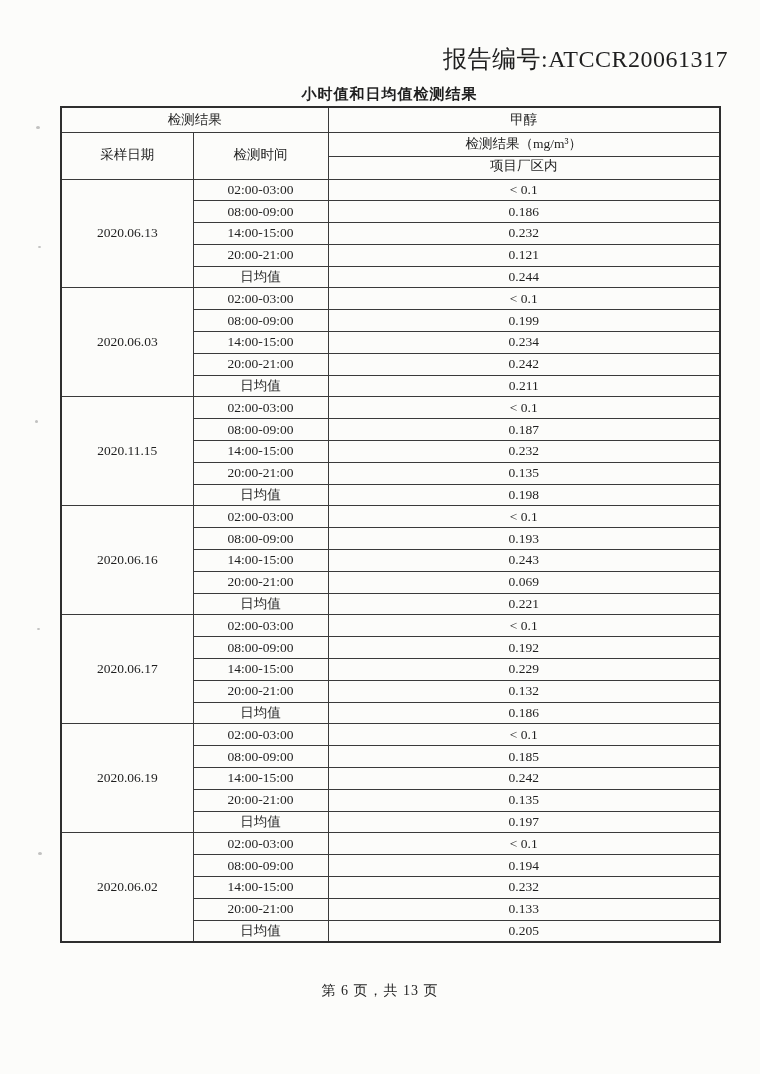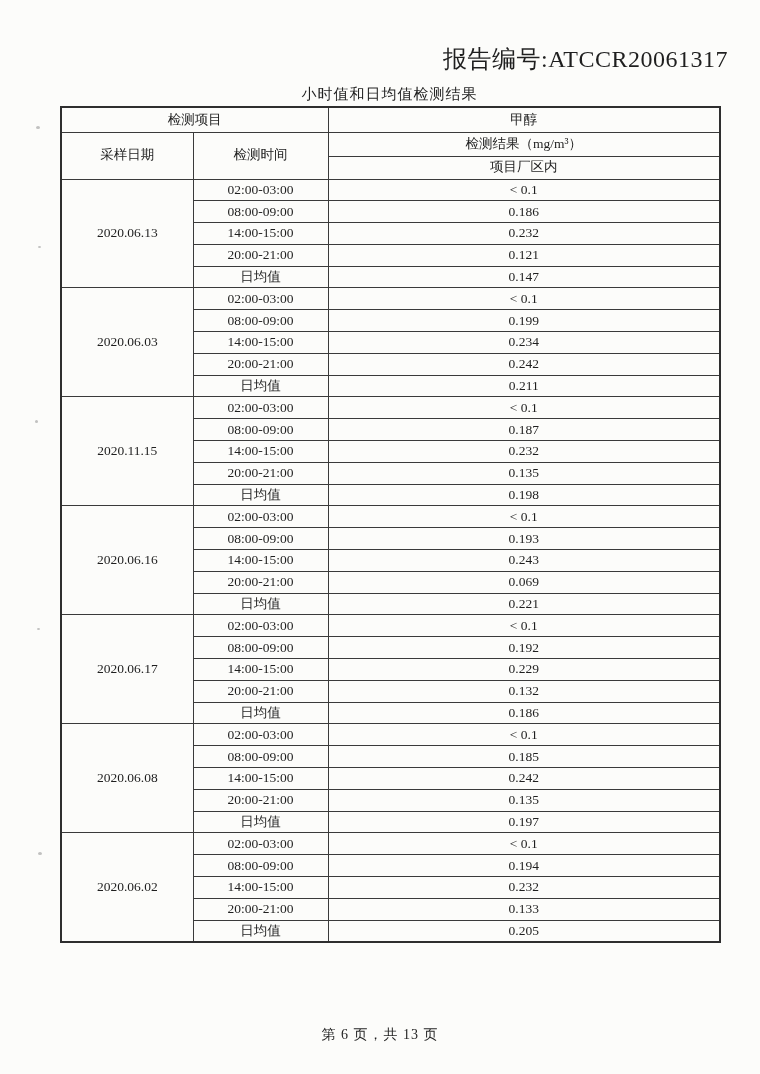--- a/index.html
+++ b/index.html
@@ -9,41 +9,41 @@
     background:#fcfcfa;
     font-family:"Liberation Serif","DejaVu Serif",serif;
     color:#1f1f1f;
   }
   .report-no {
     position:absolute; top:43px; left:443px;
     font-size:24px; letter-spacing:0.5px; white-space:nowrap;
   }
   .doc-title {
     position:absolute; top:85px; left:60px; width:659px;
-    text-align:center; font-weight:normal; font-size:15px;
+    text-align:center; font-weight:bold; font-size:15px;
     letter-spacing:1px;
   }
   table.report {
     position:absolute; left:60px; top:106px; width:659px;
     border-collapse:collapse; table-layout:fixed;
     border:2px solid #2e2e2e;
   }
   table.report td {
     border:1px solid #3a3a3a;
     text-align:center; vertical-align:middle;
     font-size:13.5px; line-height:1.05;
     padding:0; overflow:hidden; white-space:nowrap;
   }
   tr.h1 td { height:25px; }
   tr.h2 td { height:24px; }
-  tr.h3 td { height:23px; }
+  tr.h3 td { height:23px;font-family:Liberation Mono, monospace; }
   tr.dr td { height:21.8px; }
   .page-footer {
     position:absolute; top:982px; left:0; width:760px;
-    text-align:center; font-size:14px; letter-spacing:1px;margin-top:44px;
+    text-align:center; font-size:14px; letter-spacing:1px;
   }
   .speck { position:absolute; background:#8f8f8f; border-radius:50%; opacity:0.55; }
   .s1 { left:36px; top:126px; width:4px; height:3px; }
   .s2 { left:38px; top:246px; width:3px; height:2px; }
   .s3 { left:35px; top:420px; width:3px; height:3px; }
   .s4 { left:37px; top:628px; width:3px; height:2px; }
   .s5 { left:38px; top:852px; width:4px; height:3px; }
 </style>
 </head>
 <body>
@@ -52,21 +52,21 @@
 <div class="doc-title">小时值和日均值检测结果</div>
 
 <table class="report">
   <colgroup>
     <col style="width:132px">
       <col style="width:135px">
       <col style="width:392px">
   </colgroup>
   <tbody>
       <tr class="h1">
-    <td colspan="2">检测项目</td>
+    <td colspan="2">检测结果</td>
     <td>甲醇</td>
   </tr>
   <tr class="h2">
     <td rowspan="2">采样日期</td>
     <td rowspan="2">检测时间</td>
     <td>检测结果（mg/m³）</td>
   </tr>
   <tr class="h3">
     <td>项目厂区内</td>
   </tr>
@@ -83,21 +83,21 @@
   <tr class="dr">
         <td>14:00-15:00</td>
         <td>0.232</td>
       </tr>
   <tr class="dr">
         <td>20:00-21:00</td>
         <td>0.121</td>
       </tr>
   <tr class="dr">
         <td>日均值</td>
-        <td>0.147</td>
+        <td>0.244</td>
       </tr>
 
   <tr class="dr">
     <td rowspan="5">2020.06.03</td>
     <td>02:00-03:00</td>
     <td>&lt; 0.1</td>
   </tr>
   <tr class="dr">
         <td>08:00-09:00</td>
         <td>0.199</td>
@@ -175,21 +175,21 @@
   <tr class="dr">
         <td>20:00-21:00</td>
         <td>0.132</td>
       </tr>
   <tr class="dr">
         <td>日均值</td>
         <td>0.186</td>
       </tr>
 
   <tr class="dr">
-    <td rowspan="5">2020.06.08</td>
+    <td rowspan="5">2020.06.19</td>
     <td>02:00-03:00</td>
     <td>&lt; 0.1</td>
   </tr>
   <tr class="dr">
         <td>08:00-09:00</td>
         <td>0.185</td>
       </tr>
   <tr class="dr">
         <td>14:00-15:00</td>
         <td>0.242</td>

